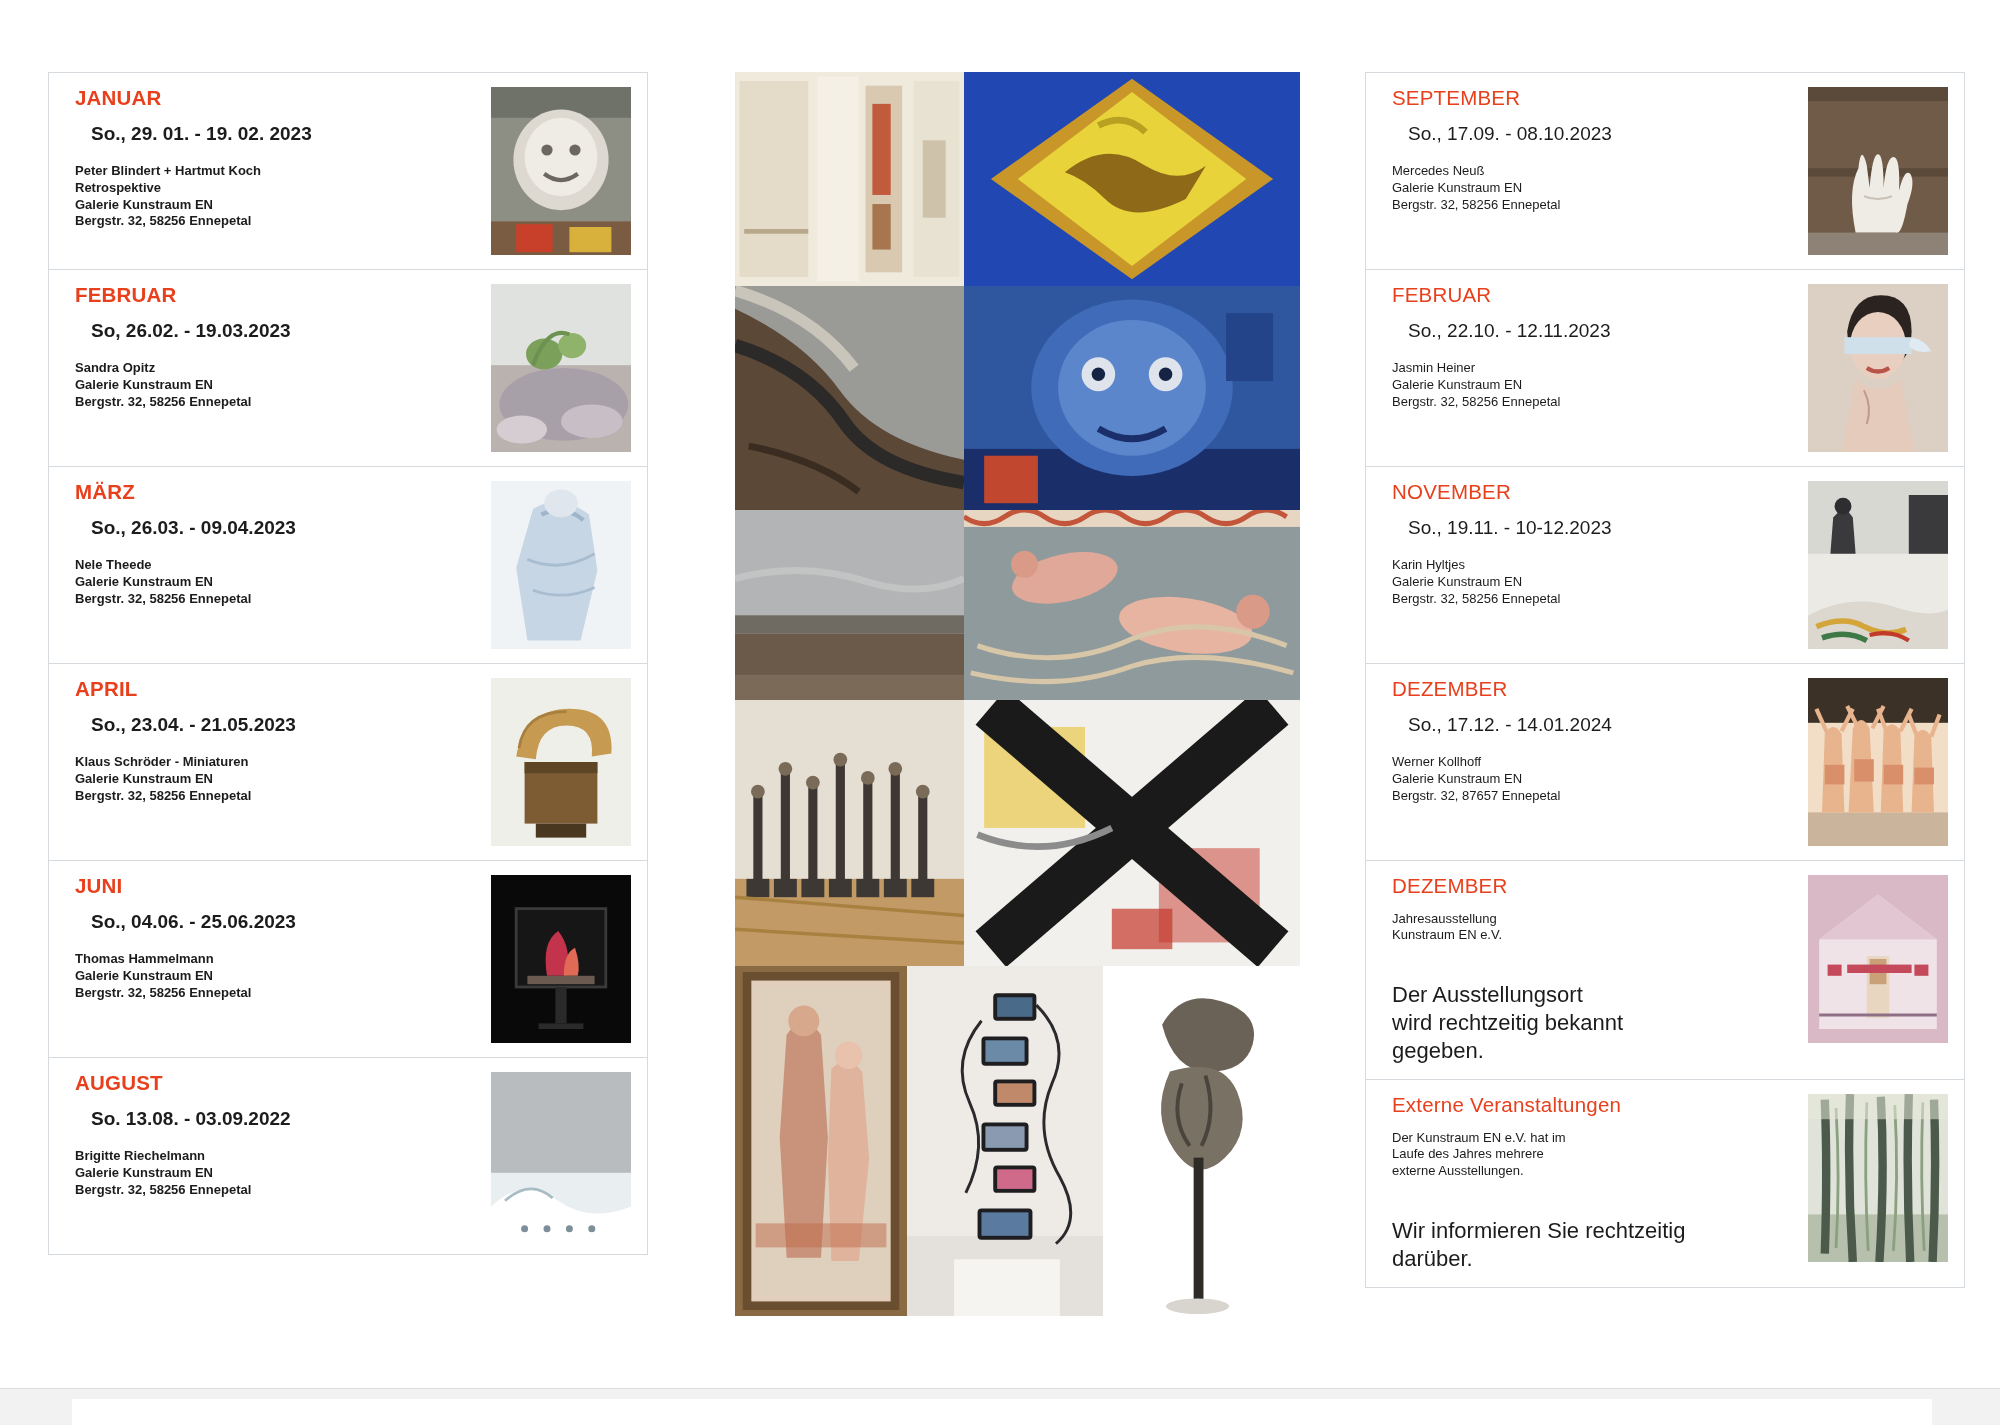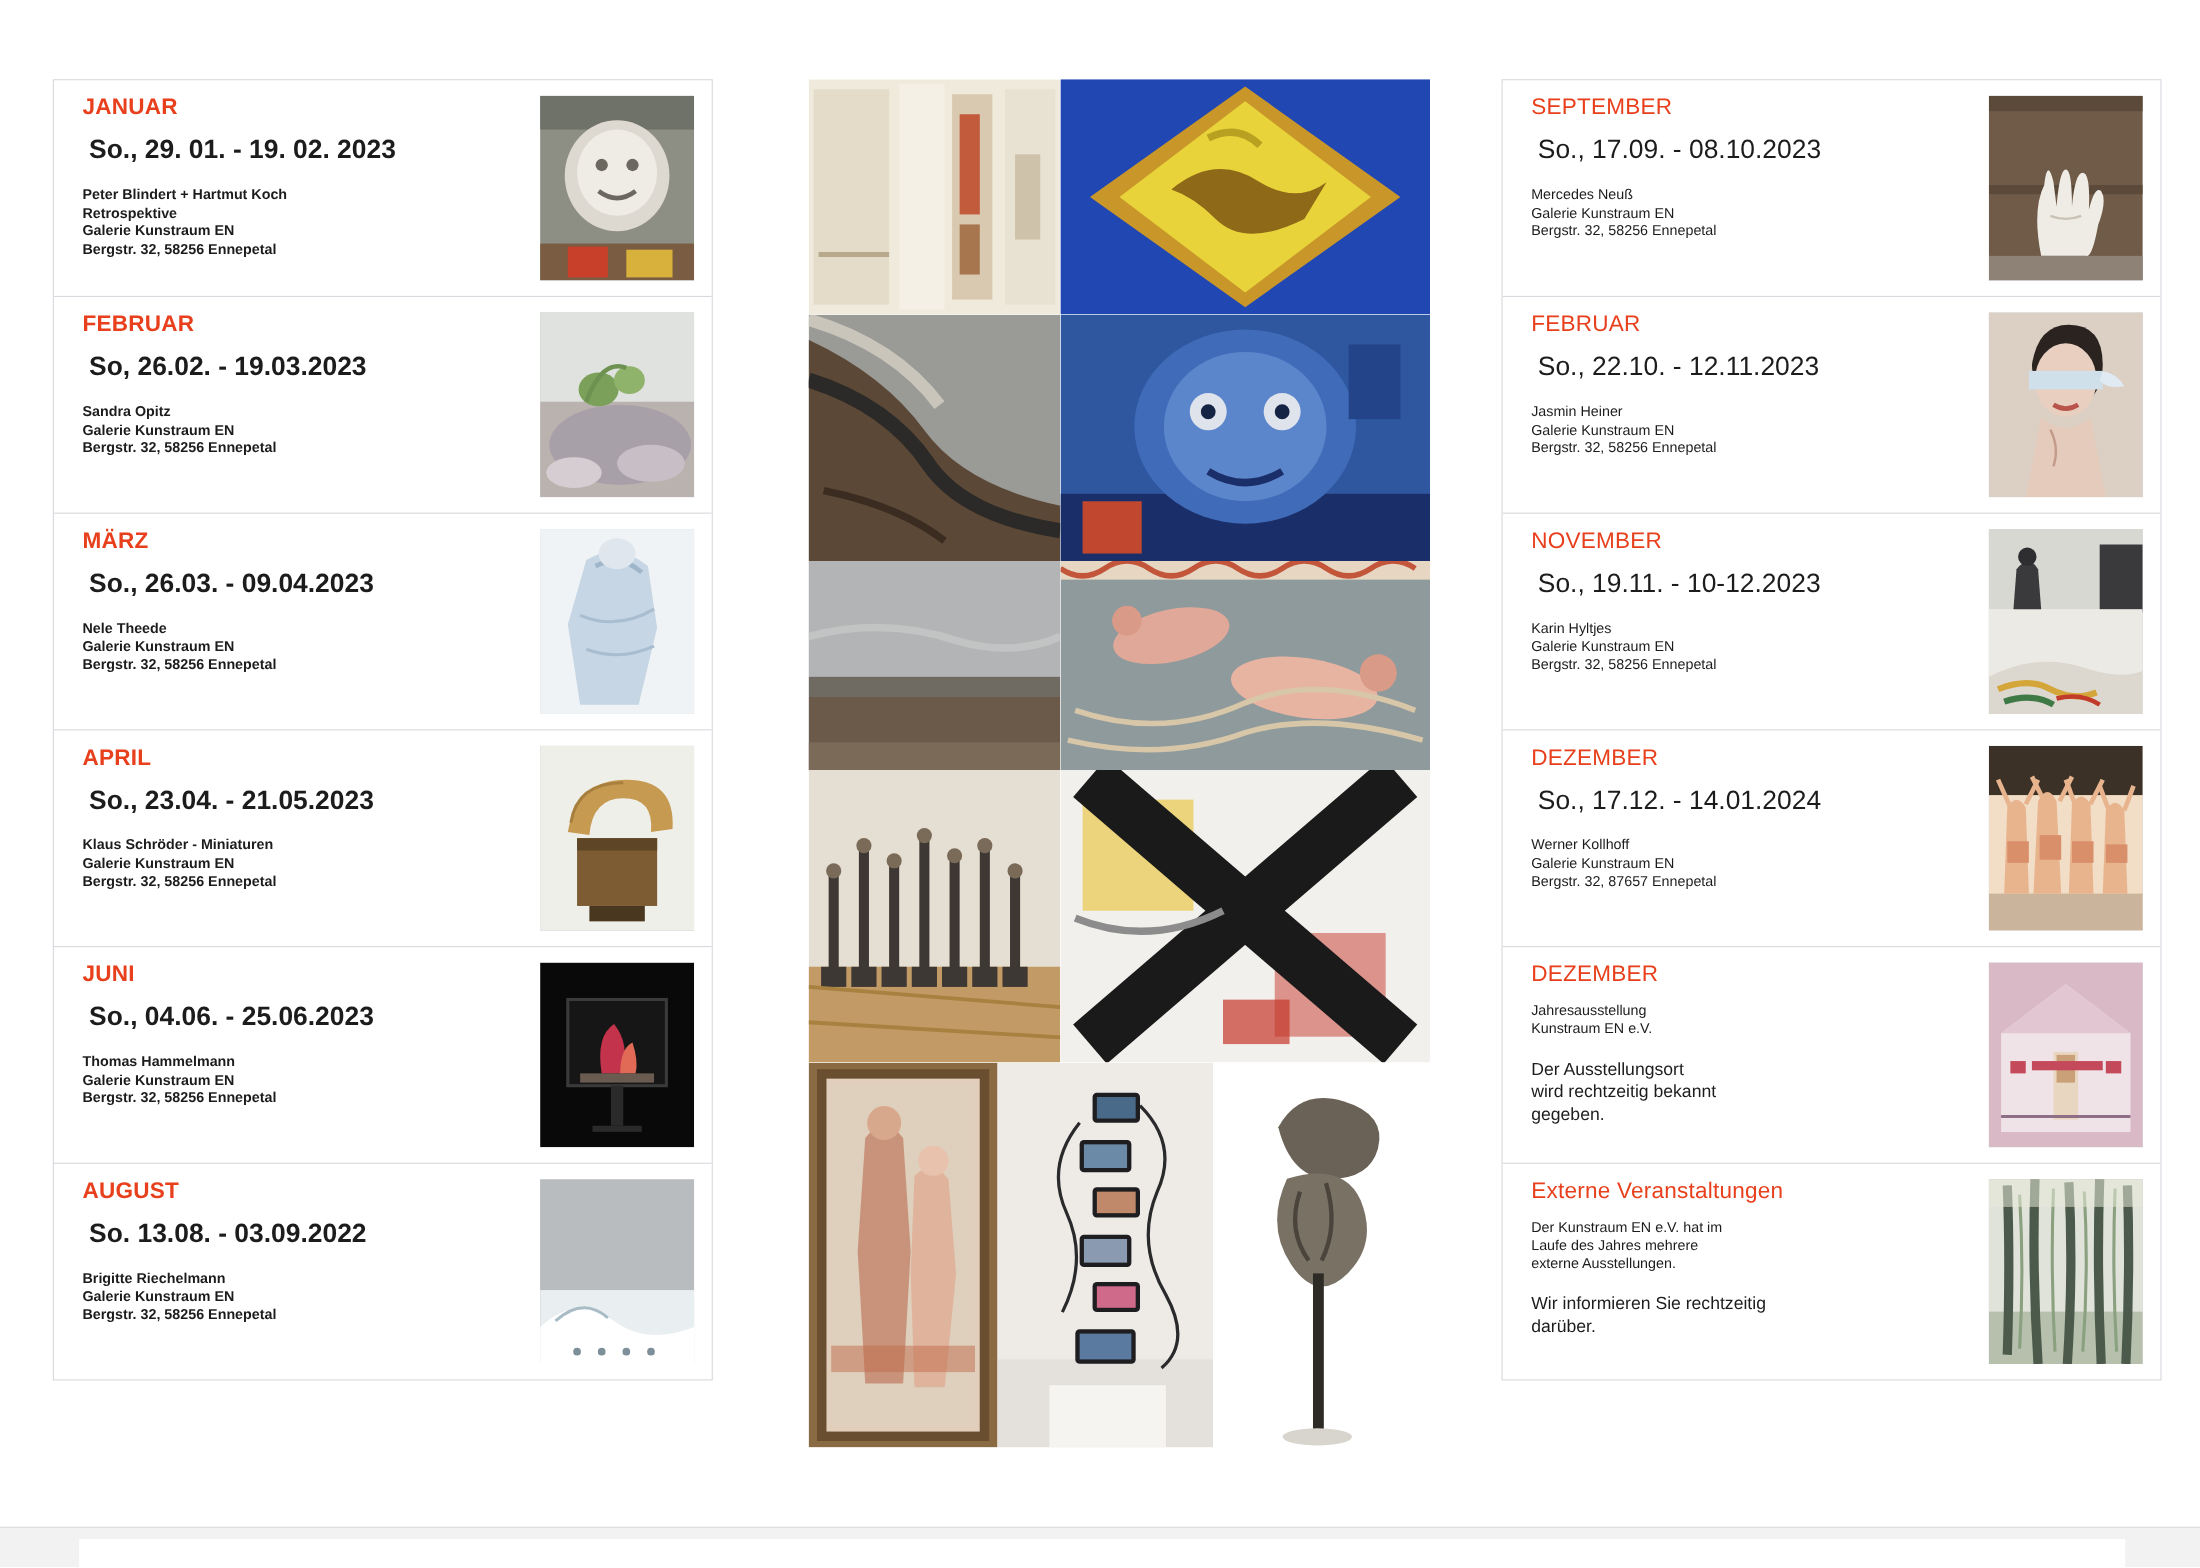--- a/index.html
+++ b/index.html
@@ -41,38 +41,38 @@
   .card-text { flex: 1 1 auto; padding-right: 10px; }
   .card-month {
     color: #e8401c;
     font-size: 20.5px;
     letter-spacing: .2px;
     margin: 0 0 13px 0;
     line-height: 1.1;
   }
   .card-dates {
     color: #1c1c1c;
-    font-size: 24px;
-    margin: 0 0 19px 6px;
+    font-size: 19px;
+    margin: 0 0 19px 16px;
     line-height: 1.15;
   }
   .card-body {
     color: #1c1c1c;
     font-size: 13px;
     line-height: 1.28;
     white-space: pre-line;
     margin: 0;
   }
   .card-body.tight { margin-bottom: 0; }
   .card-note {
     color: #1c1c1c;
-    font-size: 16px;
+    font-size: 22px;
     line-height: 1.28;
     white-space: pre-line;
-    margin: 19px 0 0 0;
+    margin: 37px 0 0 0;
   }
   .card-thumb {
     flex: 0 0 auto;
     width: 140px;
     height: 140px;
     background: #cfcfcf;
     overflow: hidden;
     position: relative;
     align-self: flex-start;
   }

